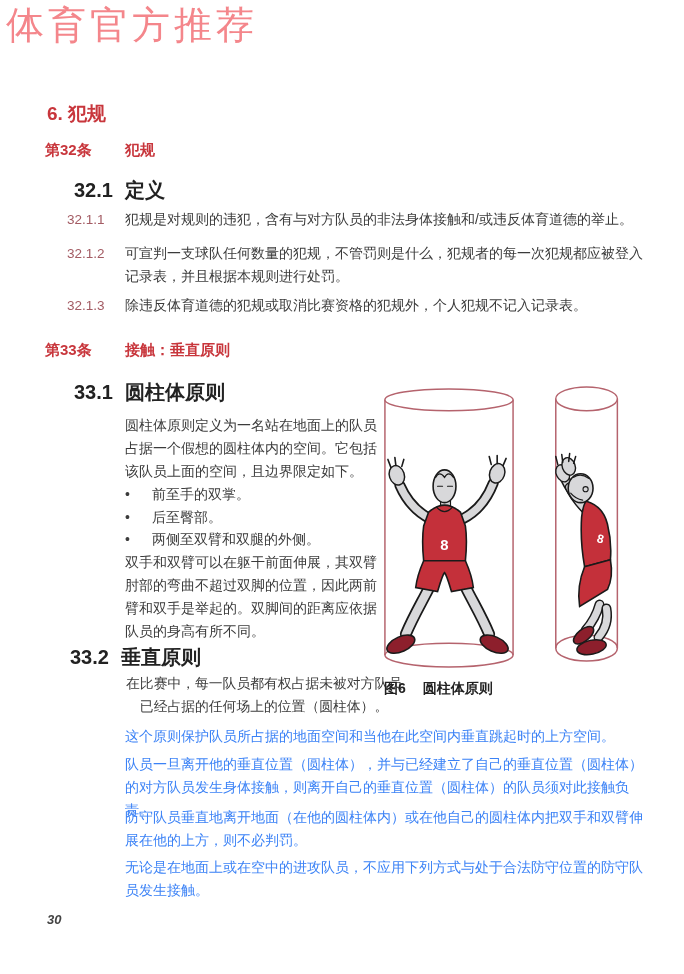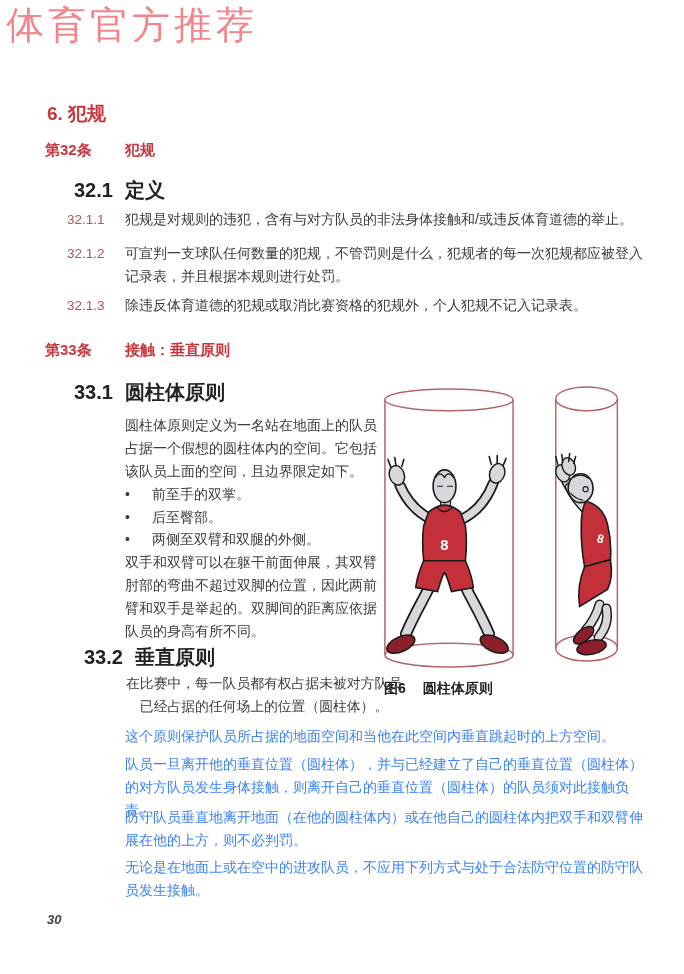--- a/index.html
+++ b/index.html
@@ -17,21 +17,21 @@
   
   .chapter-title { left:47px; top:101px; font-size:19px; font-weight:bold; color:#c8363c; }
   .article-row { display:flex; font-size:15px; font-weight:bold; color:#c8363c; line-height:22px; }
   .article-row .article-label { width:80px; flex:0 0 80px; }
   .a32 { left:45px; top:139px; }
   .a33 { left:45px; top:339px; }
   .section-row { display:flex; font-size:20px; font-weight:bold; color:#222222; line-height:22px; }
   .section-row .section-num { width:51px; flex:0 0 51px; }
   .s321 { left:74px; top:179px; }
   .s331 { left:74px; top:381px; }
-  .s332 { left:84px; top:646px; }
+  .s332 { left:70px; top:646px; }
   
   .clause-row { display:flex; line-height:23px; }
   .clause-row .clause-num { width:58px; flex:0 0 58px; font-size:13.5px; color:#a35b63; }
   .clause-row .clause-text { width:520px; font-size:14px; color:#3b3b3b; }
   .c1 { left:67px; top:208px; }
   .c2 { left:67px; top:242px; }
   .c3 { left:67px; top:294px; }
   
   .narrow { width:253px; font-size:14px; line-height:23px; color:#3b3b3b; }
   .intro { left:125px; top:414px; }

